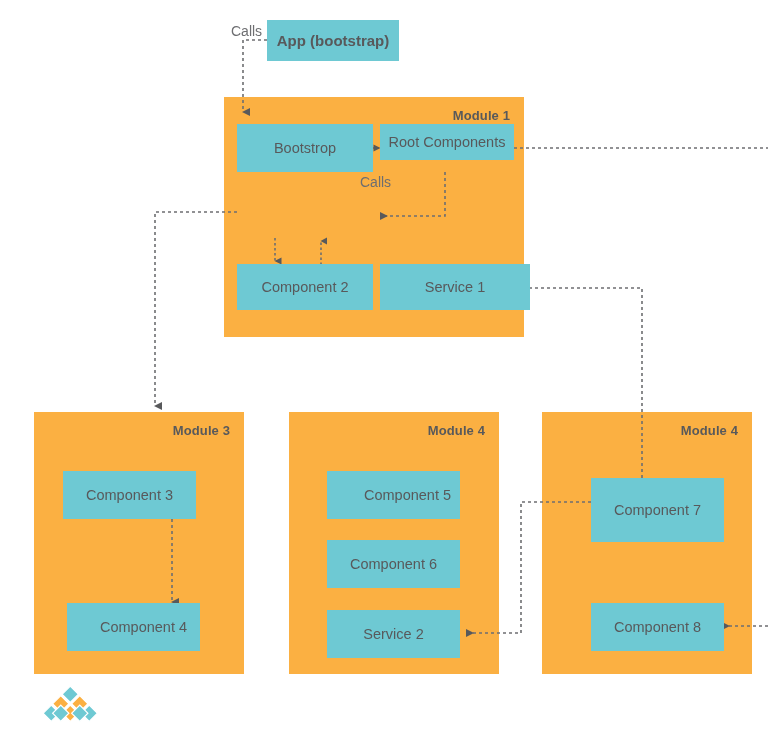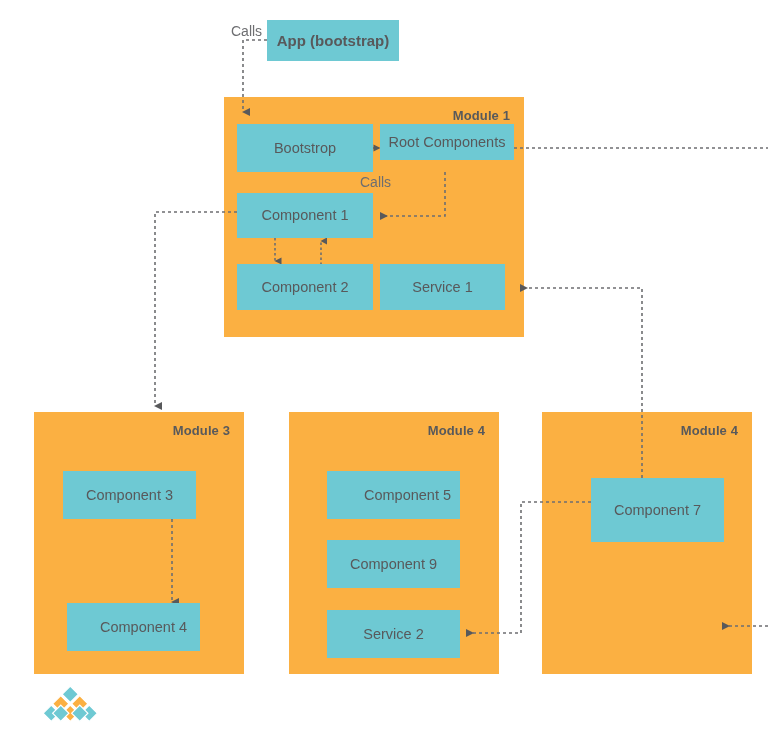--- a/index.html
+++ b/index.html
@@ -149,50 +149,50 @@
   <div class="module" style="left:200px; top:97px; width:300px; height:240px;">
     <div class="module-title">Module 1</div>
   </div>
 
   <div class="node" style="left:213px; top:124px; width:136px; height:48px;">Bootstrop</div>
 
   <div class="node" style="left:356px; top:124px; width:134px; height:36px;">Root Components</div>
 
   <div class="wire-label" style="left:336px; top:174px;">Calls</div>
 
-  <div class="node" style="left:213px; top:193px; width:136px; height:45px;">Component 1</div>
 
   <div class="node" style="left:213px; top:264px; width:136px; height:46px;">Component 2</div>
 
-  <div class="node" style="left:356px; top:264px; width:125px; height:46px;">Service 1</div>
+  <div class="node" style="left:356px; top:264px; width:150px; height:46px;">Service 1</div>
 
   <div class="module" style="left:10px; top:412px; width:210px; height:262px;">
     <div class="module-title">Module 3</div>
   </div>
 
   <div class="node" style="left:39px; top:471px; width:133px; height:48px;">Component 3</div>
 
   <div class="node" style="left:43px; top:603px; width:133px; height:48px;padding-left:24px;">Component 4</div>
 
   <div class="module" style="left:265px; top:412px; width:210px; height:262px;">
     <div class="module-title">Module 4</div>
   </div>
 
   <div class="node" style="left:303px; top:471px; width:133px; height:48px;padding-left:32px;">Component 5</div>
 
-  <div class="node" style="left:303px; top:540px; width:133px; height:48px;">Component 9</div>
+  <div class="node" style="left:303px; top:540px; width:133px; height:48px;">Component 6</div>
 
   <div class="node" style="left:303px; top:610px; width:133px; height:48px;">Service 2</div>
 
   <div class="module" style="left:518px; top:412px; width:210px; height:262px;">
     <div class="module-title">Module 4</div>
   </div>
 
   <div class="node" style="left:567px; top:478px; width:133px; height:64px;">Component 7</div>
 
+  <div class="node" style="left:567px; top:603px; width:133px; height:48px;">Component 8</div>
 
   <div id="logo">
     <svg id="logo-mark" viewBox="0 0 56 40">
 
       <g stroke="#ffffff" stroke-width="1.2">
 
         <rect x="22.5" y="2.5" width="11.5" height="11.5" transform="rotate(45 28.25 8.25)" fill="#6ec9d3"></rect>
 
         <rect x="13.0" y="12.0" width="11.5" height="11.5" transform="rotate(45 18.75 17.75)" fill="#fbb042"></rect>
         <rect x="32.0" y="12.0" width="11.5" height="11.5" transform="rotate(45 37.75 17.75)" fill="#fbb042"></rect>

